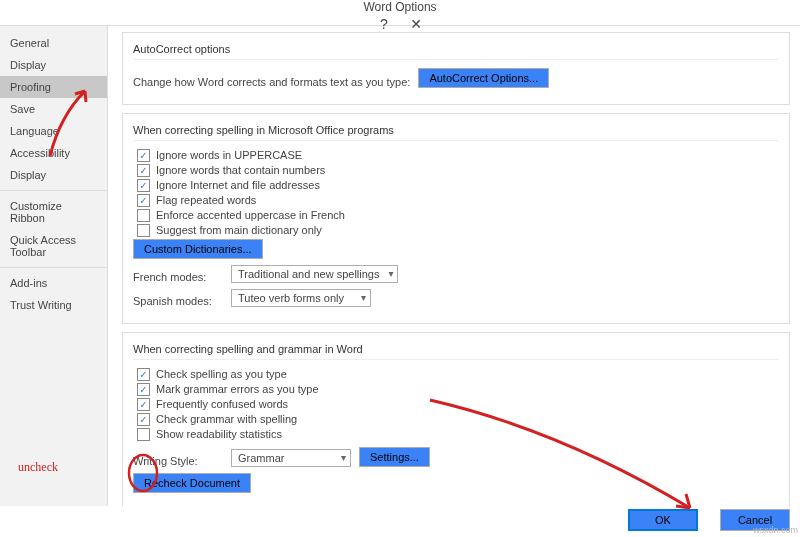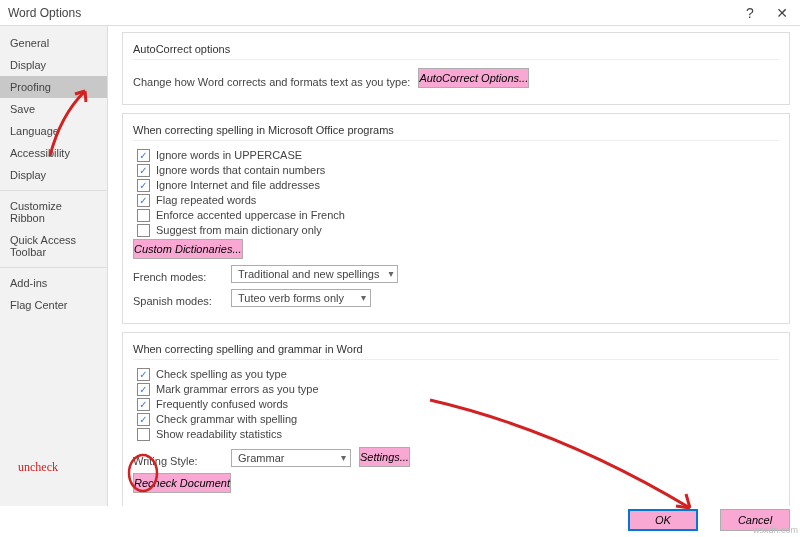--- a/index.html
+++ b/index.html
@@ -1,33 +1,33 @@
 <!DOCTYPE html>
 <html><head>
   <meta charset="utf-8">
   <style>
     * { box-sizing: border-box; font-family: "Segoe UI", Tahoma, sans-serif; }
     body { margin: 0; background: #fff; font-size: 11px; color: #444; width: 800px; height: 537px; overflow: hidden; position: relative; }
-    .titlebar { height: 26px; background: #fff; border-bottom: 1px solid #ddd; display: flex; align-items: center; padding: 0 8px; justify-content: space-between; }
+    .titlebar { height: 26px; background: #fff; border-bottom: 1px solid #ddd; display: flex; align-items: center; padding: 0 8px; justify-content: space-between; flex-direction: column; }
     .titlebar-title { font-size: 12px; }
     .titlebar-controls { display: flex; gap: 12px; }
     .tb-btn { width: 20px; height: 20px; display: flex; align-items: center; justify-content: center; cursor: pointer; font-size: 14px; }
     .content { display: flex; height: 480px; }
     .sidebar { width: 108px; background: #f2f2f2; border-right: 1px solid #ddd; padding-top: 6px; }
     .sidebar-item { padding: 5px 10px; font-size: 11px; cursor: pointer; }
     .sidebar-item.selected { background: #c8c8c8; }
     .sidebar-sep { height: 1px; background: #ddd; margin: 4px 0; }
     .main { flex: 1; padding: 6px 10px 6px 14px; overflow: hidden; }
     .section { border: 1px solid #ddd; padding: 6px 10px 10px; margin-bottom: 8px; background: #fff; }
     .section-title { font-size: 11px; color: #333; margin: 0 0 8px 0; padding: 4px 0; border-bottom: 1px solid #eee; }
     .row { display: flex; align-items: flex-end; gap: 8px; margin-bottom: 6px; }
     .check-row { display: flex; align-items: flex-start; gap: 6px; margin: 2px 0 2px 4px; }
     .check { width: 13px; height: 13px; border: 1px solid #888; display: inline-flex; align-items: center; justify-content: center; background: #fff; cursor: pointer; font-size: 10px; color: #3a7dd8; }
     .check.checked::after { content: "✓"; }
-    .btn { background: #f9a8d4; border: 1px solid #adadad; padding: 3px 0; font-size: 11px; cursor: pointer; font-style: italic; }
+    .btn { background: #3b82f6; border: 1px solid #adadad; padding: 3px 10px; font-size: 11px; cursor: pointer; }
     .select { border: 1px solid #adadad; padding: 2px 18px 2px 6px; font-size: 11px; background: #fff; cursor: pointer; position: relative; display: inline-block; min-width: 140px; }
     .select::after { content: "▾"; position: absolute; right: 4px; top: 2px; font-size: 10px; color: #666; }
     .label { min-width: 90px; }
     .footer { position: absolute; bottom: 6px; right: 10px; display: flex; gap: 22px; }
     .footer .btn { width: 70px; text-align: center; }
     .footer .btn.primary { border: 2px solid #0078d7; }
     .annotation-arrow1 { position: absolute; pointer-events: none; }
     .annotation-text { position: absolute; color: #d32020; font-family: "Comic Sans MS", cursive; font-size: 12px; pointer-events: none; }
     .watermark { position: absolute; bottom: 2px; right: 2px; font-size: 9px; color: #bbb; }
   </style>
@@ -49,21 +49,21 @@
     <div class="sidebar-item selected">Proofing</div>
     <div class="sidebar-item">Save</div>
     <div class="sidebar-item">Language</div>
     <div class="sidebar-item">Accessibility</div>
     <div class="sidebar-item">Display</div>
     <div class="sidebar-sep"></div>
     <div class="sidebar-item">Customize Ribbon</div>
     <div class="sidebar-item">Quick Access Toolbar</div>
     <div class="sidebar-sep"></div>
     <div class="sidebar-item">Add-ins</div>
-    <div class="sidebar-item">Flag Center</div>
+    <div class="sidebar-item">Trust Writing</div>
   </div>
 
   <div class="main">
 
     <div class="section">
       <div class="section-title">AutoCorrect options</div>
       <div class="row">
         <span>Change how Word corrects and formats text as you type:</span>
         <button class="btn">AutoCorrect Options...</button>
       </div>

